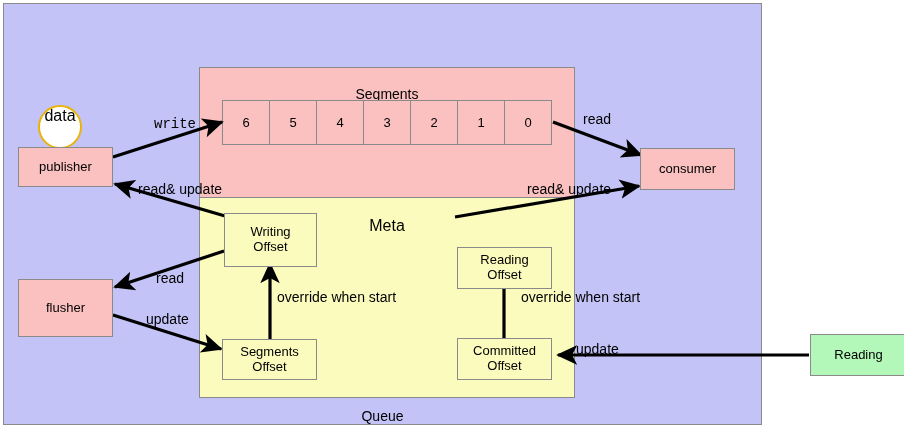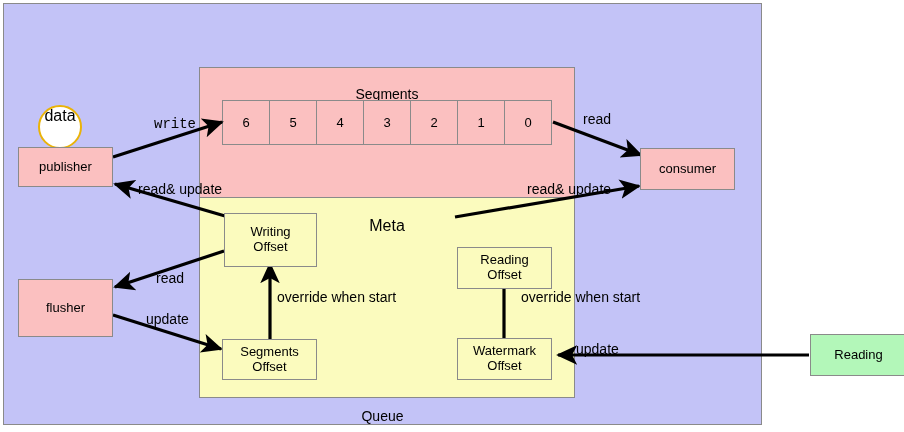--- a/index.html
+++ b/index.html
@@ -136,21 +136,21 @@
 
   <div class="box node-yellow reading-offset">
     <div>
       <div>Reading</div>
       <div>Offset</div>
     </div>
   </div>
 
   <div class="box node-yellow committed-offset">
     <div>
-      <div>Watermark</div>
+      <div>Committed</div>
       <div>Offset</div>
     </div>
   </div>
 
   <div class="edge-label" style="left:154px;top:116px;font-family:Liberation Mono, monospace;">write</div>
   <div class="edge-label" style="left:138px;top:181px;">read&amp; update</div>
   <div class="edge-label" style="left:583px;top:111px;">read</div>
   <div class="edge-label" style="left:527px;top:181px;">read&amp; update</div>
   <div class="edge-label" style="left:156px;top:270px;">read</div>
   <div class="edge-label" style="left:146px;top:311px;">update</div>

